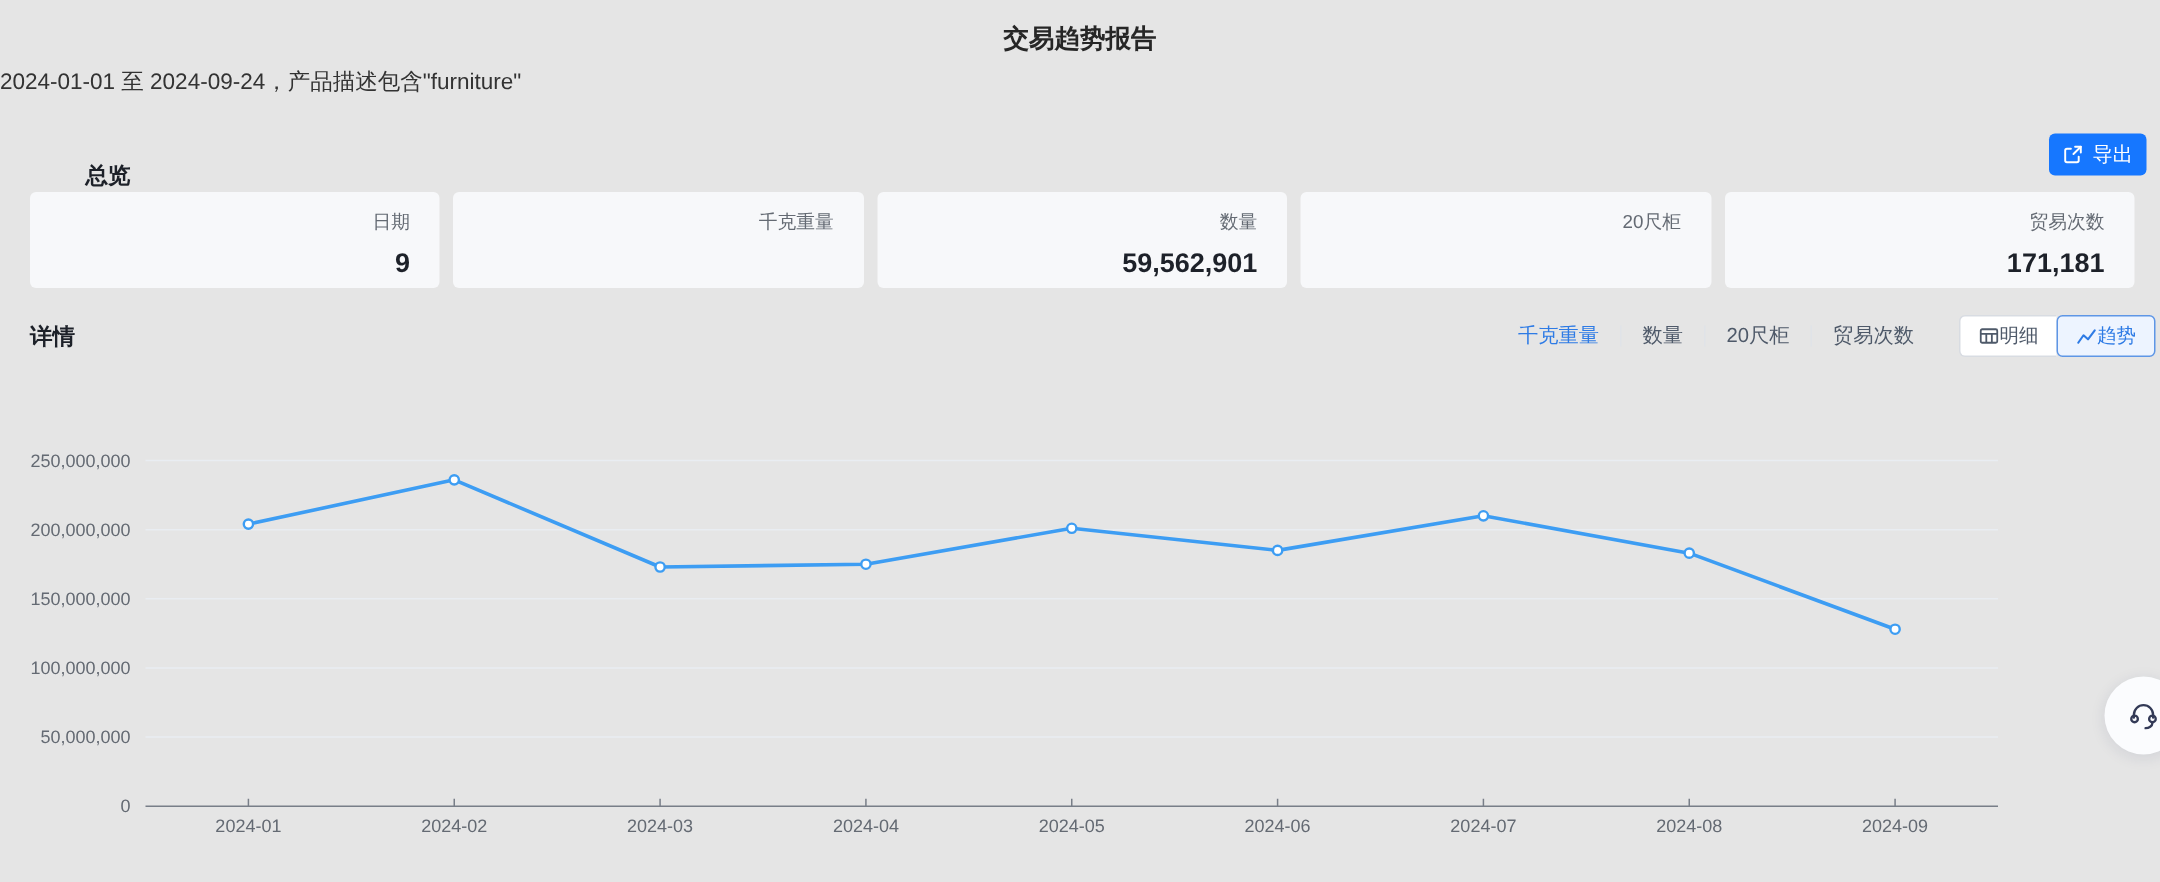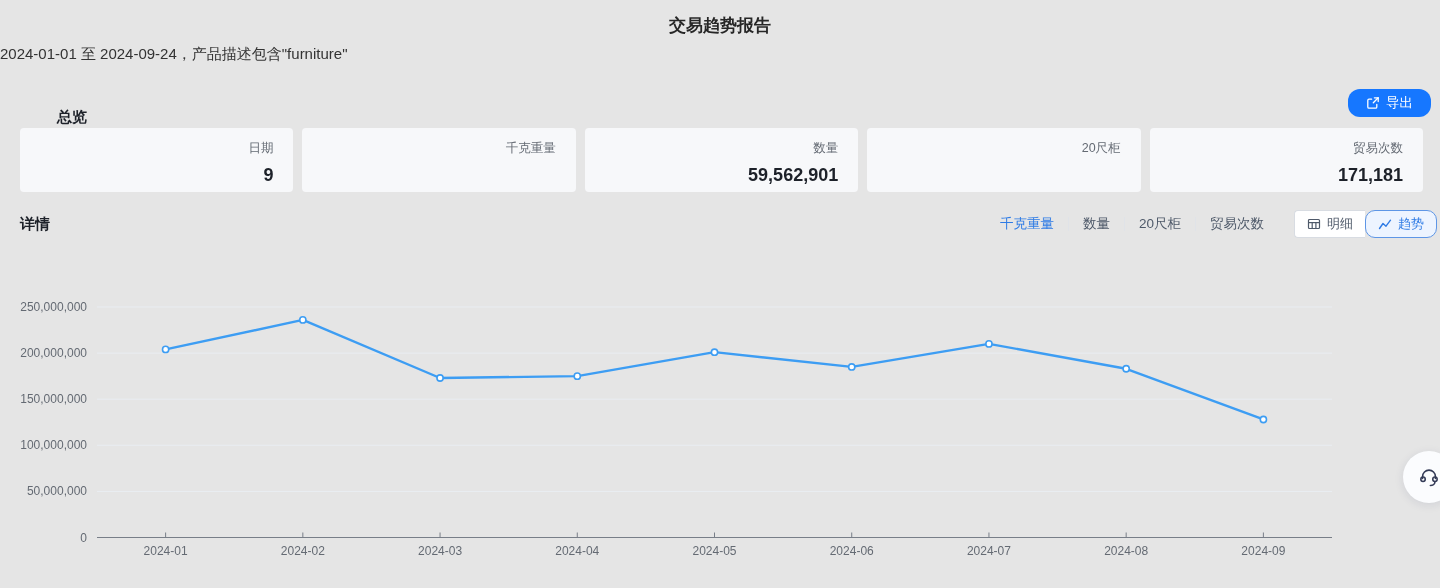--- a/index.html
+++ b/index.html
@@ -10,44 +10,44 @@
   .page-title { position:absolute; top:14px; left:0; width:100%; text-align:center;
     font-size:17px; font-weight:600; color:#262626; }
   .subtitle { position:absolute; top:45px; left:0; width:100%; 
     font-size:15px; color:#333; }
 
   .section-heading { font-size:15px; font-weight:700; color:#1d2129; }
   .overview-heading { position:absolute; top:108px; left:20px;margin-left:37px; }
   .details-heading { position:absolute; top:215px; left:20px; }
 
   .export-btn { position:absolute; top:89px; right:9px; height:28px;
-    display:flex; align-items:center; gap:6px; padding:0 18px;
-    background:#1677ff; color:#fff; border:none; border-radius:12px;
+    display:flex; align-items:center; gap:6px; padding:0 9px;
+    background:#1677ff; color:#fff; border:none; border-radius:4px;
     font-size:13.5px; font-family:inherit; cursor:pointer; }
 
   .cards { position:absolute; top:128px; left:20px; width:1403px;
     display:grid; grid-template-columns:repeat(5,1fr); gap:9px;text-align:right; }
   .card { height:64px; background:#f7f8fa; border-radius:4px; padding:12px 20px; }
   .card-label { font-size:12.5px; color:#646a73; }
   .card-value { margin-top:8px; font-size:18px; font-weight:700; color:#1d2129; }
 
   .controls { position:absolute; top:209px; right:3px; height:30px;
     display:flex; align-items:center; }
   .metric-tabs { display:flex; align-items:center; margin-right:30px; }
   .metric-tab { font-size:13.5px; color:#4e5969; cursor:pointer; white-space:nowrap; }
   .metric-tab.active { color:#2e7be5; }
   .tab-divider { width:1px; height:14px; background:#e0e3e8; margin:0 14px; }
 
   .view-toggle { display:flex; align-items:stretch; }
-  .toggle-btn { height:28px; display:flex; align-items:center; gap:6px; padding:0 12px;
+  .toggle-btn { height:28px; display:flex; align-items:center; padding:0 12px;
     background:#fff; border:1px solid #d8dce2; color:#4e5969; font-size:13px;
     font-family:inherit; cursor:pointer; }
   .toggle-btn.left { border-radius:4px 0 0 4px; border-right:none; }
   .toggle-btn.active { border:1px solid #5e96e6; background:#edf4ff; color:#2e7be5;
-    border-radius:10px;font-family:Liberation Mono, monospace; }
+    border-radius:4px;font-family:Liberation Mono, monospace; }
 
   .chart-svg { position:absolute; top:255px; left:0; }
   .chart-svg text { font-family:"Liberation Sans", sans-serif; }
 
   .support-fab { position:absolute; top:451px; left:1403px; width:52px; height:52px;
     border-radius:50%; background:#fbfcfe; box-shadow:0 2px 10px rgba(30,40,90,.10);
     display:flex; align-items:center; justify-content:center; cursor:pointer; }
 </style>
 </head>
 <body>

